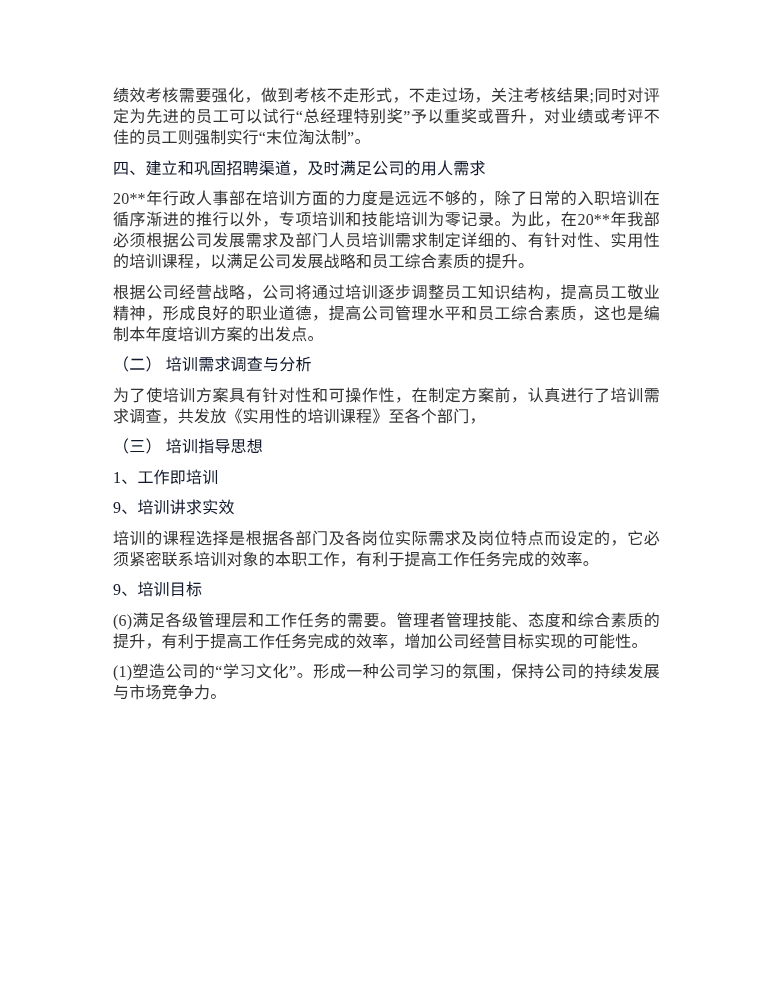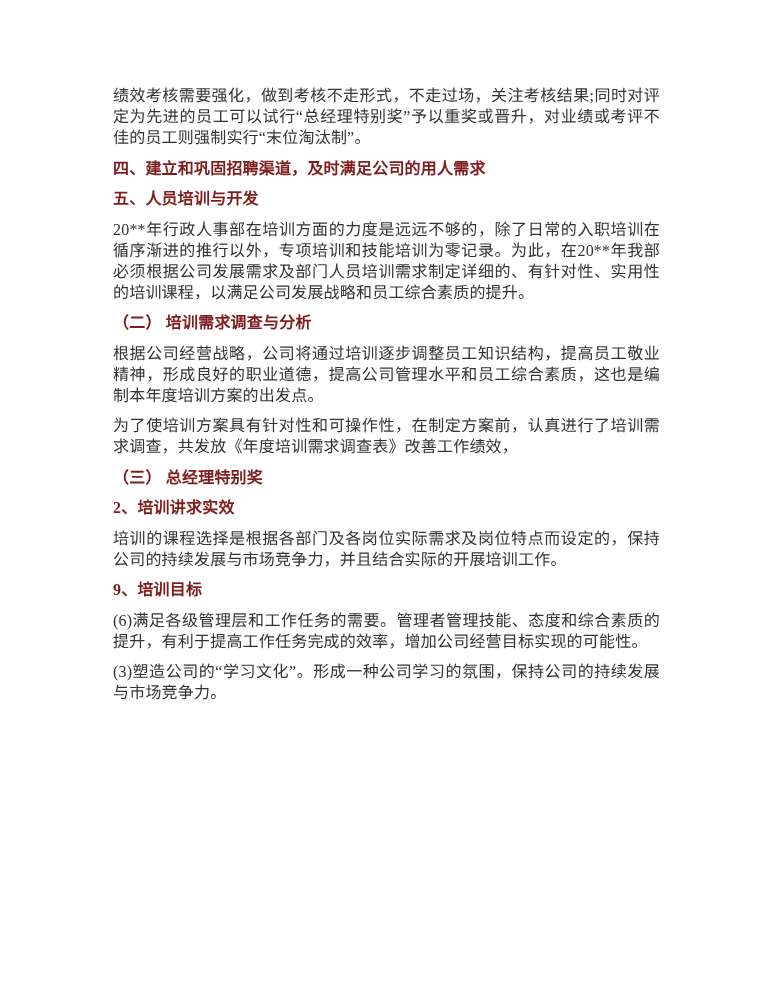--- a/index.html
+++ b/index.html
@@ -22,53 +22,53 @@
     font-size: 16px;
     line-height: 21px;
     color: #333333;
     letter-spacing: 0.2px;
   }
   p.block {
     text-align: justify;
     white-space: pre-line; 
   }
   .heading {
-    font-weight: 700;
+    font-weight: 400;
     text-align: left;
-    color: #7f1d1d;
+    color: #0f172a;
   }
 </style>
 </head>
 <body>
 
 <div class="page">
 
   <p class="block">绩效考核需要强化，做到考核不走形式，不走过场，关注考核结果;同时对评定为先进的员工可以试行“总经理特别奖”予以重奖或晋升，对业绩或考评不佳的员工则强制实行“末位淘汰制”。</p>
 
   <p class="block heading">四、建立和巩固招聘渠道，及时满足公司的用人需求</p>
 
-  <p class="block heading">五、人员培训与开发</p>
 
 
   <p class="block">20**年行政人事部在培训方面的力度是远远不够的，除了日常的入职培训在循序渐进的推行以外，专项培训和技能培训为零记录。为此，在20**年我部必须根据公司发展需求及部门人员培训需求制定详细的、有针对性、实用性的培训课程，以满足公司发展战略和员工综合素质的提升。</p>
 
+  <p class="block">根据公司经营战略，公司将通过培训逐步调整员工知识结构，提高员工敬业精神，形成良好的职业道德，提高公司管理水平和员工综合素质，这也是编制本年度培训方案的出发点。</p>
+
   <p class="block heading">（二） 培训需求调查与分析</p>
 
-  <p class="block">根据公司经营战略，公司将通过培训逐步调整员工知识结构，提高员工敬业精神，形成良好的职业道德，提高公司管理水平和员工综合素质，这也是编制本年度培训方案的出发点。</p>
+  <p class="block">为了使培训方案具有针对性和可操作性，在制定方案前，认真进行了培训需求调查，共发放《实用性的培训课程》至各个部门，</p>
 
-  <p class="block">为了使培训方案具有针对性和可操作性，在制定方案前，认真进行了培训需求调查，共发放《年度培训需求调查表》改善工作绩效，</p>
+  <p class="block heading">（三） 培训指导思想</p>
 
-  <p class="block heading">（三） 总经理特别奖</p>
+  <p class="block heading">1、工作即培训</p>
 
 
+  <p class="block heading">9、培训讲求实效</p>
 
-  <p class="block heading">2、培训讲求实效</p>
-
-  <p class="block">培训的课程选择是根据各部门及各岗位实际需求及岗位特点而设定的，保持公司的持续发展与市场竞争力，并且结合实际的开展培训工作。</p>
+  <p class="block">培训的课程选择是根据各部门及各岗位实际需求及岗位特点而设定的，它必须紧密联系培训对象的本职工作，有利于提高工作任务完成的效率。</p>
 
   <p class="block heading">9、培训目标</p>
 
   <p class="block">(6)满足各级管理层和工作任务的需要。管理者管理技能、态度和综合素质的提升，有利于提高工作任务完成的效率，增加公司经营目标实现的可能性。</p>
 
 
-  <p class="block">(3)塑造公司的“学习文化”。形成一种公司学习的氛围，保持公司的持续发展与市场竞争力。</p>
+  <p class="block">(1)塑造公司的“学习文化”。形成一种公司学习的氛围，保持公司的持续发展与市场竞争力。</p>
 
 </div>
 
 </body></html>

